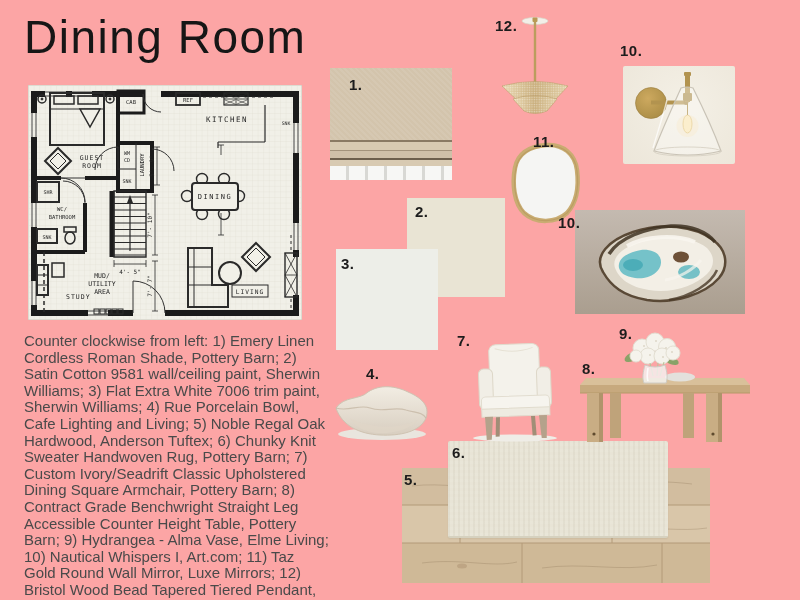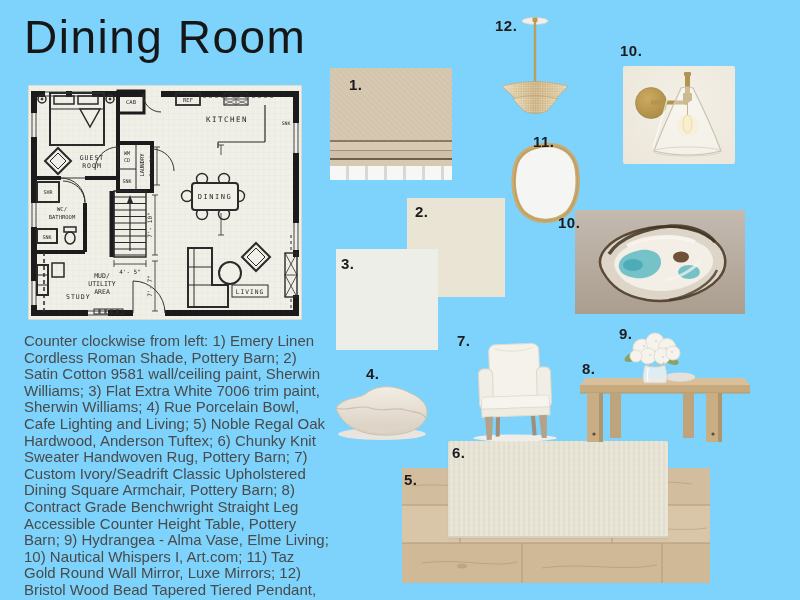--- a/index.html
+++ b/index.html
@@ -1,16 +1,16 @@
 <!DOCTYPE html>
 <html><head>
 <meta charset="utf-8">
 <style>
   html,body{margin:0;padding:0;background:#ffffff;}
-  #board{position:relative;width:800px;height:600px;background:#7dd3fc;overflow:hidden;
+  #board{position:relative;width:800px;height:600px;background:#fca5a5;overflow:hidden;
          font-family:"Liberation Sans",sans-serif;}
   .abs{position:absolute;}
   #page-title{left:24px;top:10px;font-size:46px;font-weight:300;letter-spacing:1.5px;color:#161616;}
   #description{left:24px;top:333px;width:306px;font-size:15px;line-height:16.6px;color:#4a4a4a;}
   .num{position:absolute;font-size:15px;font-weight:600;color:#1c1c1c;letter-spacing:.5px;z-index:6;}
   
   .photo{position:absolute;}
   
   #shade{left:330px;top:68px;width:122px;height:112px;}
   #shade .main{position:absolute;left:0;top:0;width:122px;height:72px;background:#d3c4ac;

